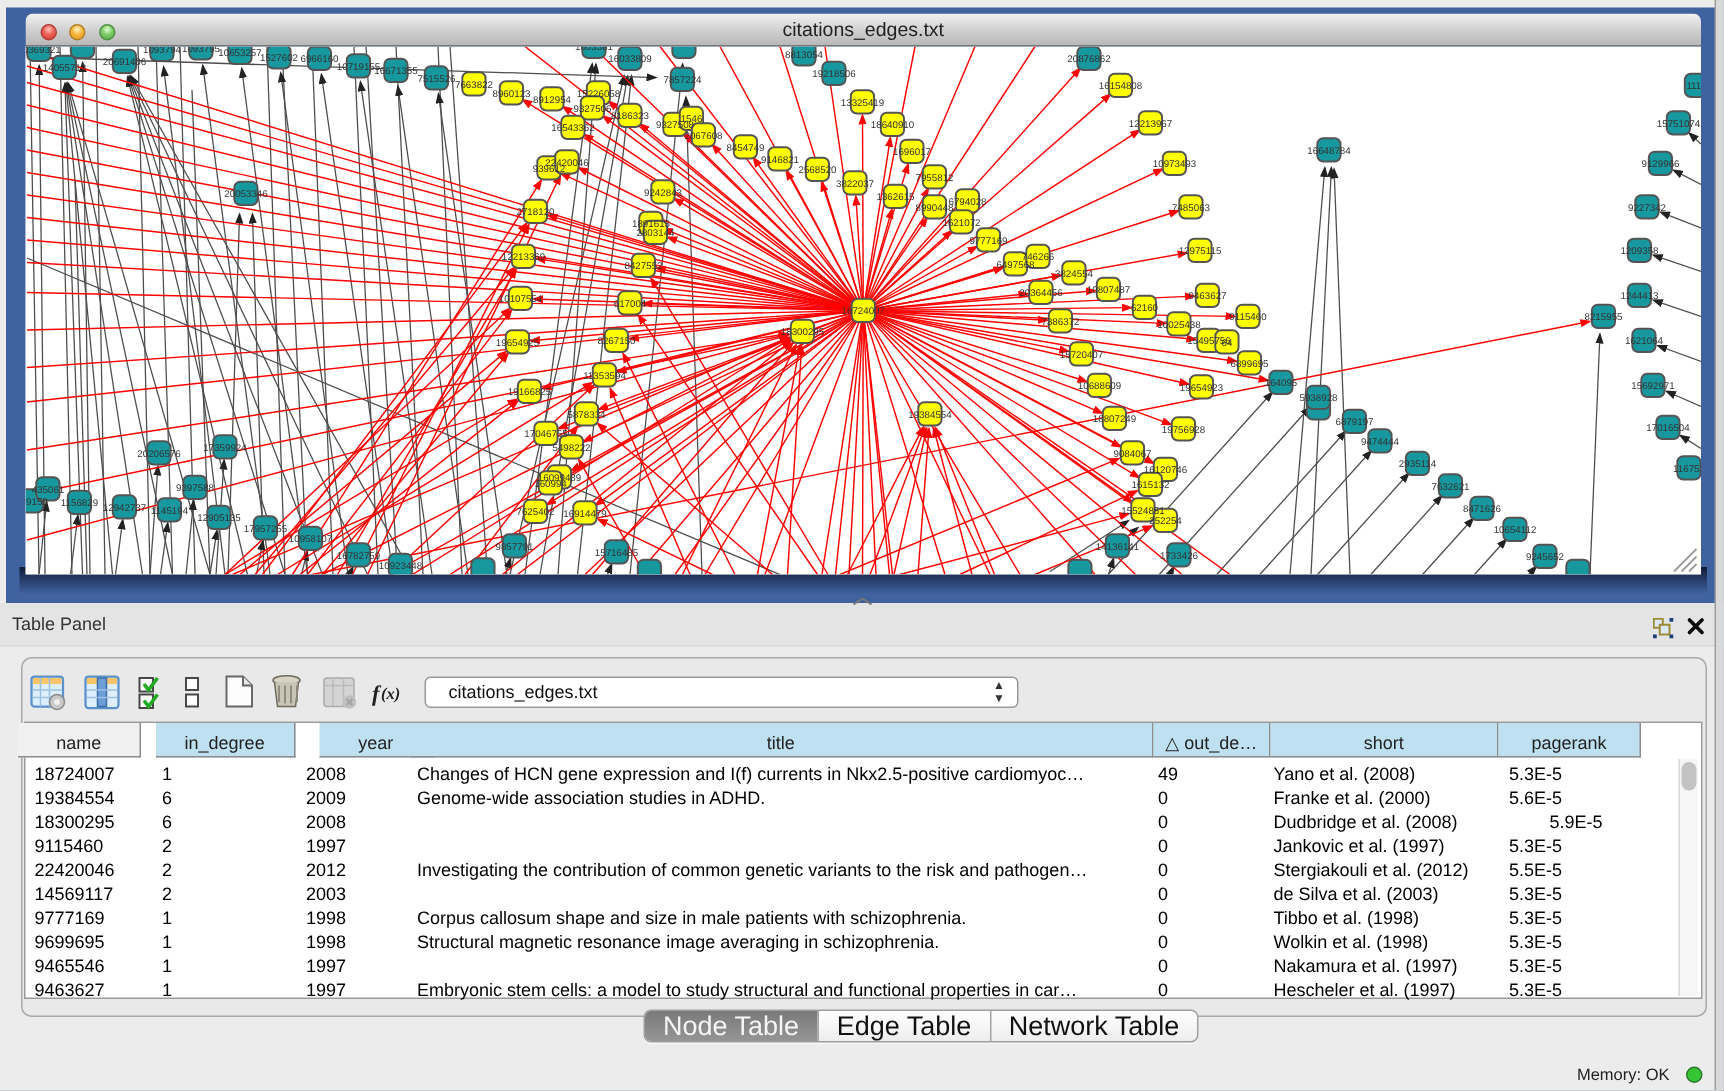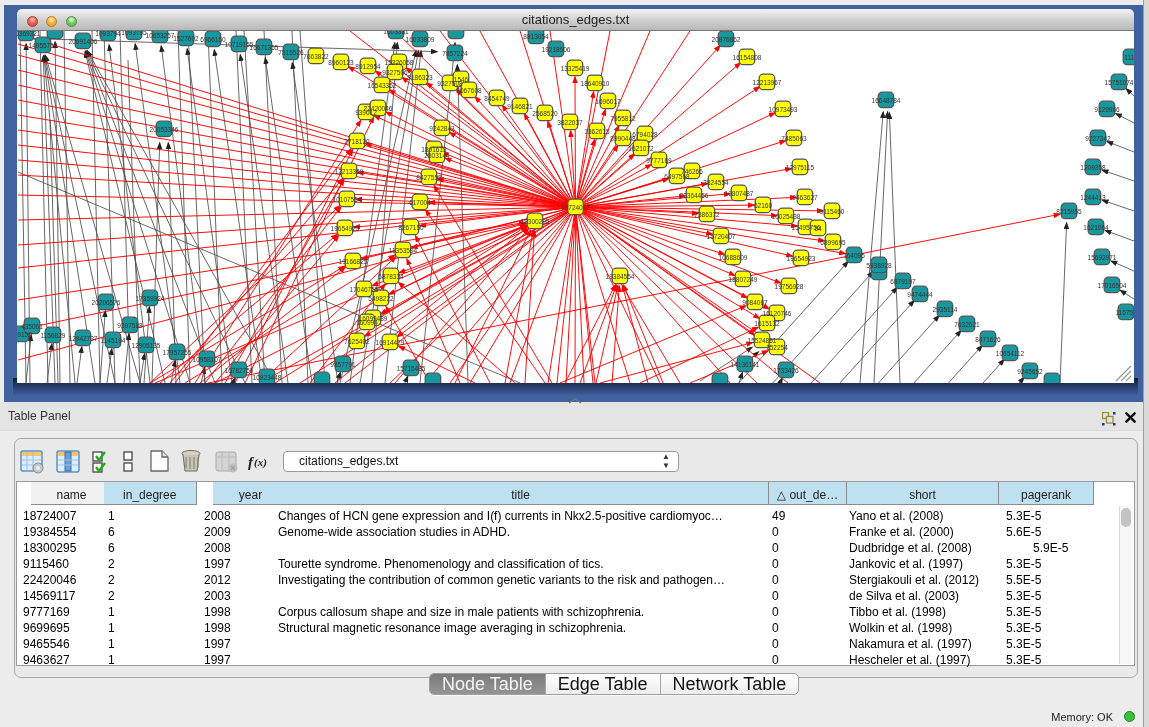--- a/index.html
+++ b/index.html
@@ -638,21 +638,21 @@
  <rect x="216" y="8" width="20" height="19" rx="2" fill="#d4d4d4" stroke="#aaa"></rect>
  <path d="M216 13h20 M222 8v19 M229 8v19" stroke="#bbb"></path>
  <circle cx="233" cy="24" r="4.5" fill="#c0c0c0"></circle>
  <path d="M231 22l4 4 m0 -4l-4 4" stroke="#a3a3a3" stroke-width="1.4"></path>
  <text x="248" y="23" font-family="Liberation Serif, serif" font-size="15" font-style="italic" font-weight="bold" fill="#222">f</text>
  <text x="254" y="22" font-family="Liberation Serif, serif" font-size="11" font-style="italic" font-weight="bold" fill="#222">(x)</text>
 </g>
     </svg></div>
 <div id="combo">citations_edges.txt<span class="arr">▲<br>▼</span></div>
 <div id="tbl"></div>
-<div class="th" style="left:31px;width:82px;background:#f0f0f0">name</div>
+<div class="th" style="left:12px;width:82px;background:#f0f0f0">name</div>
 <div class="th" style="left:103.5px;width:93.5px;background:#bfe0f0">in_degree</div>
 <div class="th" style="left:213px;width:76px;background:#bfe0f0">year</div>
 <div class="th" style="left:273px;width:496px;background:#bfe0f0">title</div>
 <div class="th" style="left:769px;width:78px;background:#bfe0f0">△ out_de…</div>
 <div class="th" style="left:847px;width:152px;background:#bfe0f0">short</div>
 <div class="th" style="left:999px;width:95px;background:#bfe0f0">pagerank</div>
 <div class="tr" style="top:508.5px">
     <span style="left:23px">18724007</span>
     <span style="left:108px">1</span>
     <span style="left:204px">2008</span>
@@ -675,21 +675,20 @@
     <span style="left:108px">6</span>
     <span style="left:204px">2008</span>
     <span style="left:772px">0</span>
     <span style="left:849px">Dudbridge et al. (2008)</span>
     <span style="left:1033px">5.9E-5</span>
   </div>
 <div class="tr" style="top:556.5px">
     <span style="left:23px">9115460</span>
     <span style="left:108px">2</span>
     <span style="left:204px">1997</span>
-    <span style="left:278px">Tourette syndrome. Phenomenology and classification of tics.</span>
     <span style="left:772px">0</span>
     <span style="left:849px">Jankovic et al. (1997)</span>
     <span style="left:1006px">5.3E-5</span>
   </div>
 <div class="tr" style="top:572.5px">
     <span style="left:23px">22420046</span>
     <span style="left:108px">2</span>
     <span style="left:204px">2012</span>
     <span style="left:278px">Investigating the contribution of common genetic variants to the risk and pathogen…</span>
     <span style="left:772px">0</span>
@@ -727,20 +726,21 @@
     <span style="left:108px">1</span>
     <span style="left:204px">1997</span>
     <span style="left:772px">0</span>
     <span style="left:849px">Nakamura et al. (1997)</span>
     <span style="left:1006px">5.3E-5</span>
   </div>
 <div class="tr" style="top:652.5px">
     <span style="left:23px">9463627</span>
     <span style="left:108px">1</span>
     <span style="left:204px">1997</span>
+    <span style="left:278px">Embryonic stem cells: a model to study structural and functional properties in car…</span>
     <span style="left:772px">0</span>
     <span style="left:849px">Hescheler et al. (1997)</span>
     <span style="left:1006px">5.3E-5</span>
   </div>
 <div class="abs" style="left:1119px;top:506px;width:13px;height:158px;background:#f6f6f6;border-left:1px solid #d8d8d8"></div>
 <div class="abs" style="left:1121px;top:508px;width:10px;height:19px;background:#c3c3c3;border-radius:5px"></div>
 <div id="tabs">
     <div class="sel">Node Table</div>
     <div class="sep"></div>
     <div>Edge Table</div>

